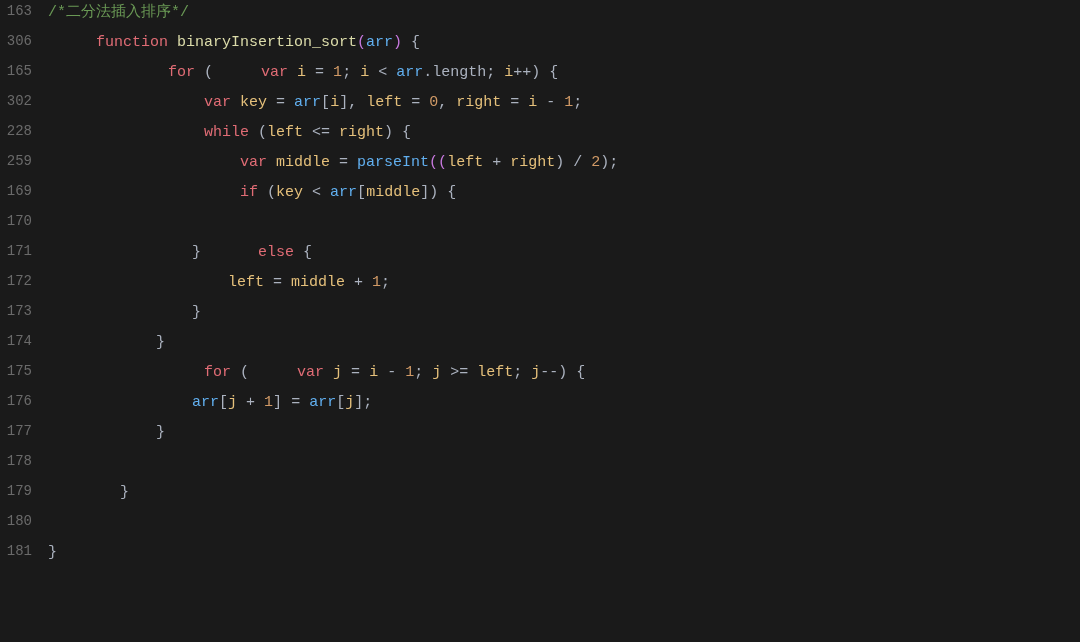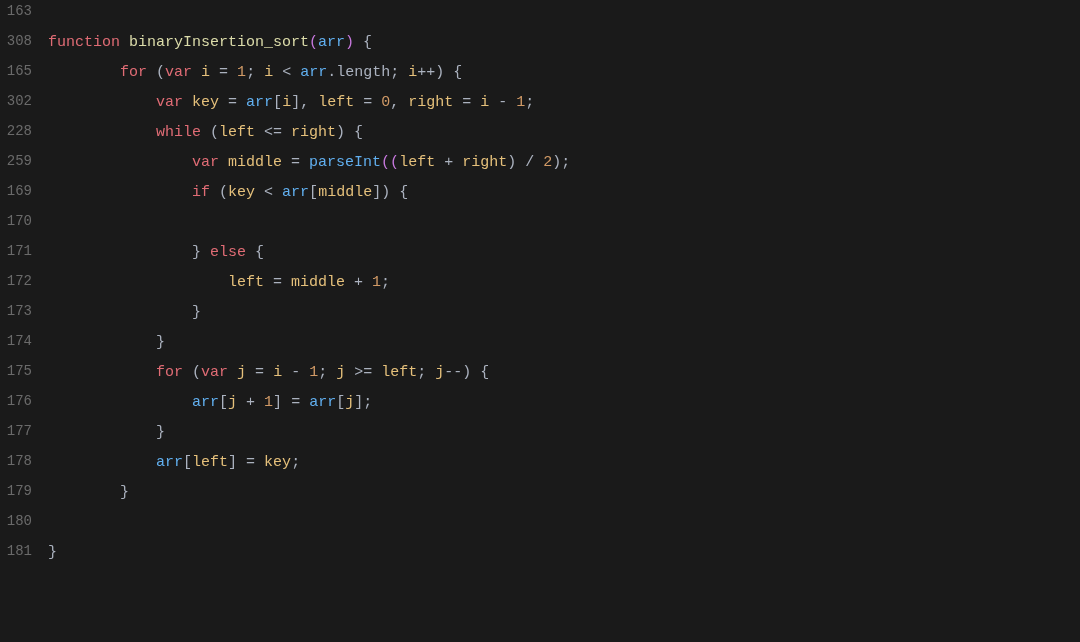--- a/index.html
+++ b/index.html
@@ -46,39 +46,40 @@
     }
 
     .line-content {
       flex: 1;
       white-space: pre;
       font-size: 15px;
     }
 
     
     .c-comment    { color: #6a9955; }
-    .c-keyword    { color: #e06c75; }   
+    .c-keyword    { color: #e06c75; margin-left: 48px; }   
     .c-function   { color: #61afef; margin-top: 20px; }   
     .c-fname      { color: #dcdcaa; }   
     .c-param      { color: #61afef; }   
     .c-default    { color: #abb2bf; }
     .c-number     { color: #d19a66; }
     .c-varname    { color: #e5c07b; }
     .c-paren      { color: #c678dd; }
     .c-bracket    { color: #abb2bf; }
   </style>
 </head>
 <body>
 
 <div class="code-container">
 <div class="code-line">
       <span class="line-number">163</span>
+      <span class="line-content"><span class="c-comment">/*二分法插入排序*/</span></span>
     </div>
     <div class="code-line">
-      <span class="line-number">308</span>
+      <span class="line-number">306</span>
       <span class="line-content"><span class="c-keyword">function</span><span class="c-default"> </span><span class="c-fname">binaryInsertion_sort</span><span class="c-paren">(</span><span class="c-param">arr</span><span class="c-paren">)</span><span class="c-default"> {</span></span>
     </div>
     <div class="code-line">
       <span class="line-number">165</span>
       <span class="line-content"><span class="c-default">        </span><span class="c-keyword">for</span><span class="c-default"> (</span><span class="c-keyword">var</span><span class="c-default"> </span><span class="c-varname">i</span><span class="c-default"> = </span><span class="c-number">1</span><span class="c-default">; </span><span class="c-varname">i</span><span class="c-default"> &lt; </span><span class="c-param">arr</span><span class="c-default">.length; </span><span class="c-varname">i</span><span class="c-default">++) {</span></span>
     </div>
     <div class="code-line">
       <span class="line-number">302</span>
       <span class="line-content"><span class="c-default">            </span><span class="c-keyword">var</span><span class="c-default"> </span><span class="c-varname">key</span><span class="c-default"> = </span><span class="c-param">arr</span><span class="c-bracket">[</span><span class="c-varname">i</span><span class="c-bracket">]</span><span class="c-default">, </span><span class="c-varname">left</span><span class="c-default"> = </span><span class="c-number">0</span><span class="c-default">, </span><span class="c-varname">right</span><span class="c-default"> = </span><span class="c-varname">i</span><span class="c-default"> - </span><span class="c-number">1</span><span class="c-default">;</span></span>
     </div>
@@ -120,21 +121,20 @@
     <div class="code-line">
       <span class="line-number">176</span>
       <span class="line-content"><span class="c-default">                </span><span class="c-param">arr</span><span class="c-bracket">[</span><span class="c-varname">j</span><span class="c-default"> + </span><span class="c-number">1</span><span class="c-bracket">]</span><span class="c-default"> = </span><span class="c-param">arr</span><span class="c-bracket">[</span><span class="c-varname">j</span><span class="c-bracket">]</span><span class="c-default">;</span></span>
     </div>
     <div class="code-line">
       <span class="line-number">177</span>
       <span class="line-content"><span class="c-default">            </span><span class="c-default">}</span></span>
     </div>
     <div class="code-line">
       <span class="line-number">178</span>
-      <span class="line-content"><span class="c-default">            </span><span class="c-param">arr</span><span class="c-bracket">[</span><span class="c-varname">left</span><span class="c-bracket">]</span><span class="c-default"> = </span><span class="c-varname">key</span><span class="c-default">;</span></span>
     </div>
     <div class="code-line">
       <span class="line-number">179</span>
       <span class="line-content"><span class="c-default">        </span><span class="c-default">}</span></span>
     </div>
     <div class="code-line">
       <span class="line-number">180</span>
     </div>
     <div class="code-line">
       <span class="line-number">181</span>

